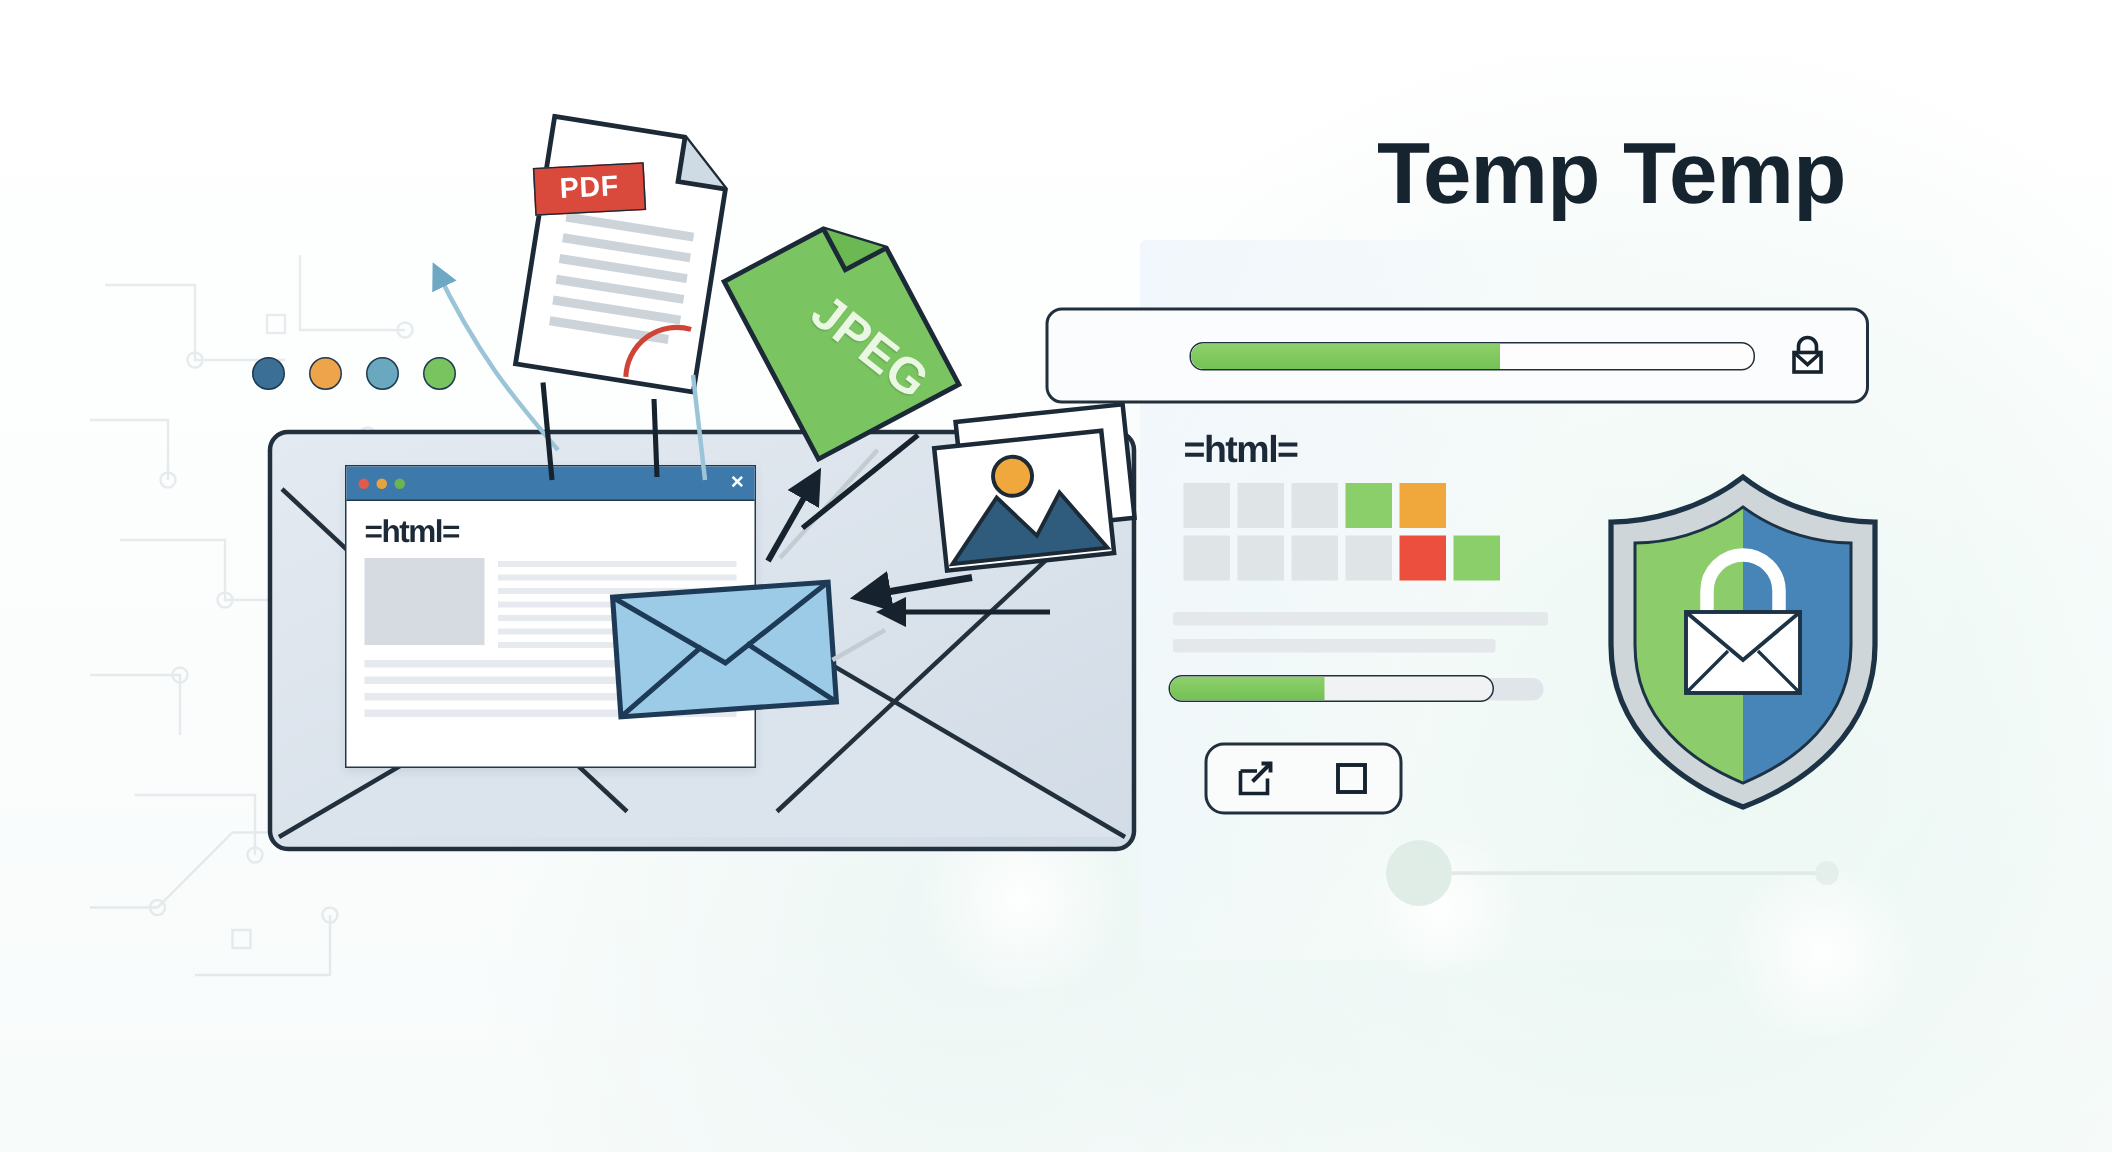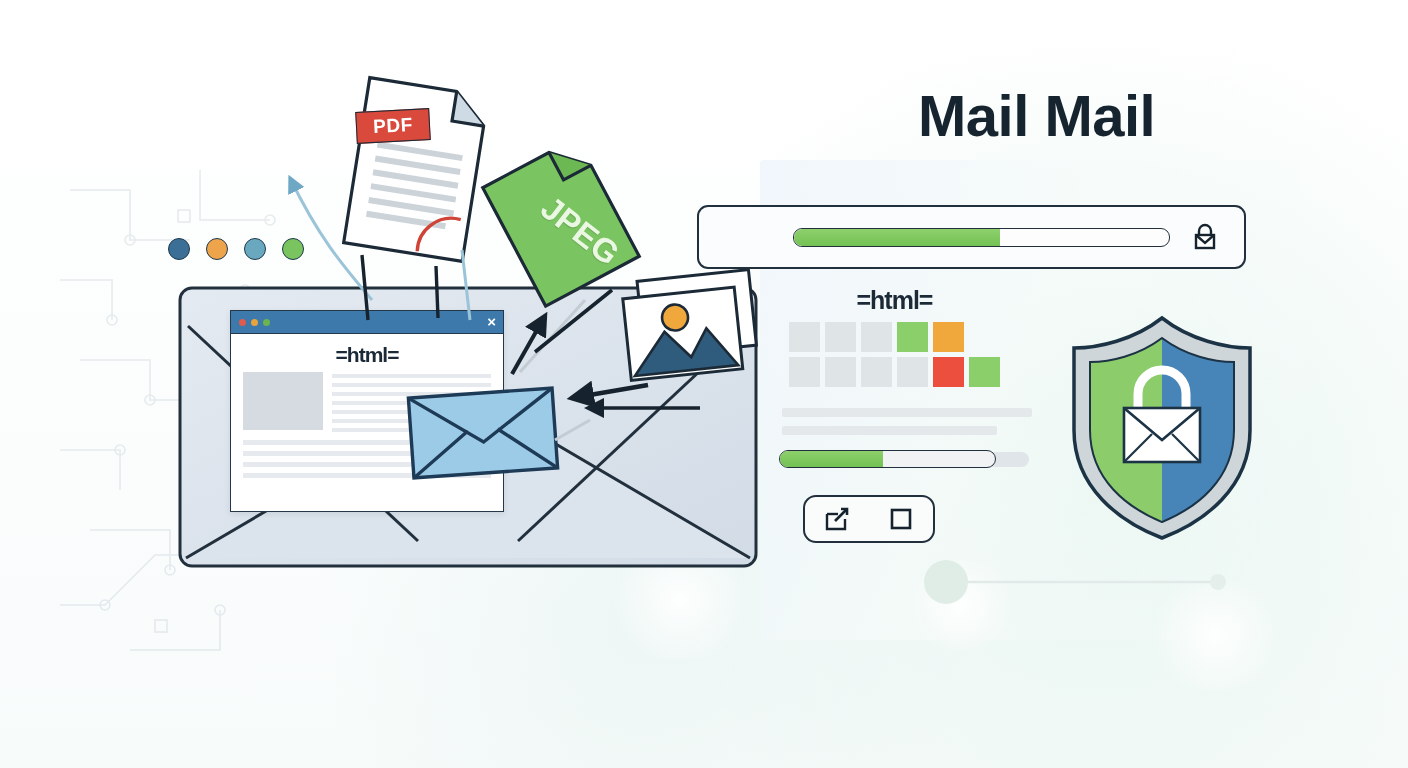--- a/index.html
+++ b/index.html
@@ -28,21 +28,21 @@
   .bigenv{position:absolute;left:178px;top:286px;width:580px;height:282px;}
   
   .browser{position:absolute;left:230px;top:310px;width:272px;height:200px;
     background:#ffffff;border:1.6px solid #25384a;box-shadow:0 2px 6px rgba(30,50,70,.10);}
   .browser-bar{height:22px;background:#3d7aab;border-bottom:1.6px solid #25384a;
     display:flex;align-items:center;padding:0 8px;position:relative;}
   .tl{width:7px;height:7px;border-radius:50%;margin-right:5px;}
   .tl.r{background:#e05b4b;} .tl.y{background:#e8a33d;} .tl.g{background:#6cb44f;}
   .browser-x{position:absolute;right:7px;top:2px;color:#ffffff;font-size:15px;line-height:17px;font-weight:600;}
   .browser-body{padding:10px 12px;position:relative;height:167px;box-sizing:border-box;}
-  .html-tag{font-size:21px;font-weight:700;color:#1b2a36;letter-spacing:-1px;line-height:1;margin-bottom:7px;text-align:center;}
+  .html-tag{font-size:21px;font-weight:700;color:#1b2a36;letter-spacing:-1px;line-height:1;margin-bottom:7px;}
   .bw-cols{display:flex;gap:9px;}
   .bw-thumb{width:80px;height:58px;background:#d5dbe0;}
   .bw-lines{flex:1;display:flex;flex-direction:column;gap:5px;padding-top:2px;}
   .bw-line{height:4px;background:#e6e9ee;}
   .bw-lines2{display:flex;flex-direction:column;gap:6px;margin-top:8px;}
   .bw-lines2 .bw-line{height:5px;}
   
   .blueenv{position:absolute;left:408px;top:390px;width:150px;height:86px;transform:rotate(-4deg);}
   
   .pdfdoc{position:absolute;left:352px;top:82px;width:128px;height:175px;transform:rotate(9deg);}
@@ -121,21 +121,21 @@
       <rect x="95" y="470" width="12" height="12"></rect>
     </g>
   </svg>
 
   <svg class="nodeline" viewBox="0 0 420 80">
     <line x1="46" y1="42" x2="320" y2="42" stroke="#dfe8e6" stroke-width="2.5"></line>
     <circle cx="46" cy="42" r="22" fill="#dcebe4"></circle>
     <circle cx="318" cy="42" r="8" fill="#e3edea"></circle>
   </svg>
 
-  <div class="title">Mail Mail</div>
+  <div class="title">Temp Temp</div>
 
   <div class="dots">
     <div class="dot" style="background:#3b6f96"></div>
     <div class="dot" style="background:#eda44b"></div>
     <div class="dot" style="background:#6aa8bf"></div>
     <div class="dot" style="background:#79c45f"></div>
   </div>
 
   <svg class="bigenv" viewBox="0 0 580 282">
     <defs>

